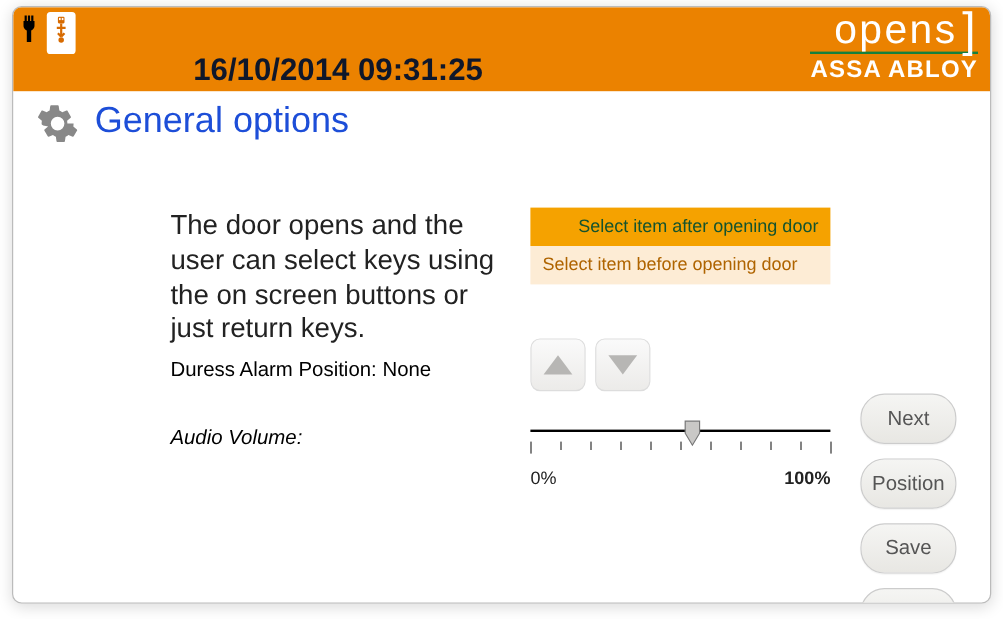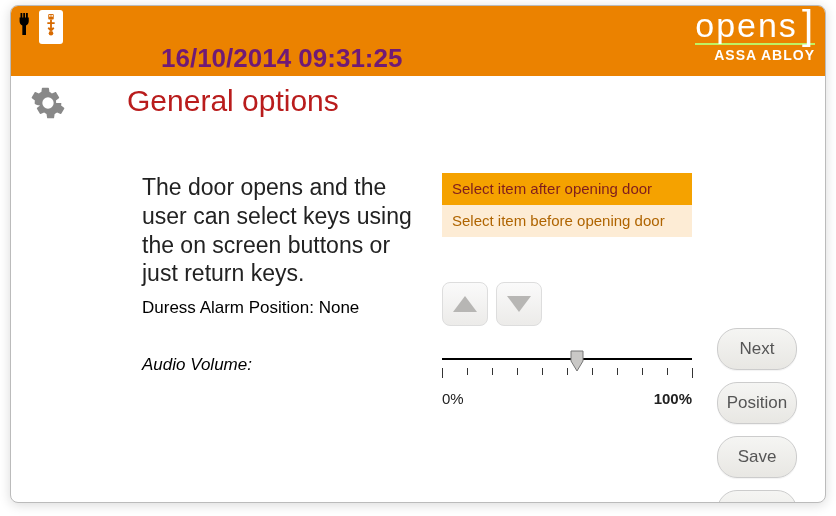--- a/index.html
+++ b/index.html
@@ -22,21 +22,21 @@
     background: #eb8200;
     position: relative;
   }
   .topbar .icons { display:flex; align-items:flex-start; padding:4px 4px; gap:2px;}
   .topbar .icons svg { width: 22px; height: 28px; }
   .datetime {
     position: absolute;
     left: 150px; top: 37px;
     font-size: 26px;
     font-weight: 600;
-    color: #701a75;
+    color: #0f172a;
   }
   .brand {
     position:absolute;
     right: 10px;
     top: 4px;
     text-align:right;
     color:#fff;
     font-family: Arial,sans-serif;
   }
   .brand .logo {
@@ -44,37 +44,37 @@
     letter-spacing: 2px;
     font-weight:500;
     line-height:0.9;
     display:flex;
     align-items:center;
     justify-content:flex-end;
     gap:4px;
   }
   .brand .logo .bracket { font-size:40px; font-weight:300; line-height:0.7;}
   .brand .sub {
-    font-size:14px;
+    font-size:20px;
     font-weight:bold;
     letter-spacing:1px;
-    border-top:2px solid #bef264;
+    border-top:2px solid #15803d;
     margin-top:2px;
     padding-top:2px;
   }
 
   .content { position: relative; padding: 8px 16px; }
 
   .gear { position:absolute; left:20px; top:10px; }
   .gear svg { width: 34px; height: 34px; fill:#888; }
 
   .page-title {
-    margin-left: 100px;
+    margin-left: 52px;
     font-size: 30px;
-    color:#b91c1c;
+    color:#1d4ed8;
     font-weight:500;
   }
 
   .section { position:relative; }
 
   .desc {
     position:absolute;
     left:115px; top:55px;
     width: 285px;
     font-size:23px;
@@ -88,21 +88,21 @@
     width: 250px;
   }
   .option {
     height: 32px;
     line-height:32px;
     padding: 0 10px;
     font-size:15px;
     cursor:pointer;
     white-space:nowrap;
   }
-  .option.selected { background:#f5a200; color:#7f1d1d; }
+  .option.selected { background:#f5a200; color:#14532d;text-align:right; }
   .option.alt { background:#fdecd5; color:#af6400; }
 
   .duress-label {
     position:absolute;
     left:115px; top:180px;
     font-size:17px;
   }
   .stepper {
     position:absolute;
     left:415px; top:164px;

